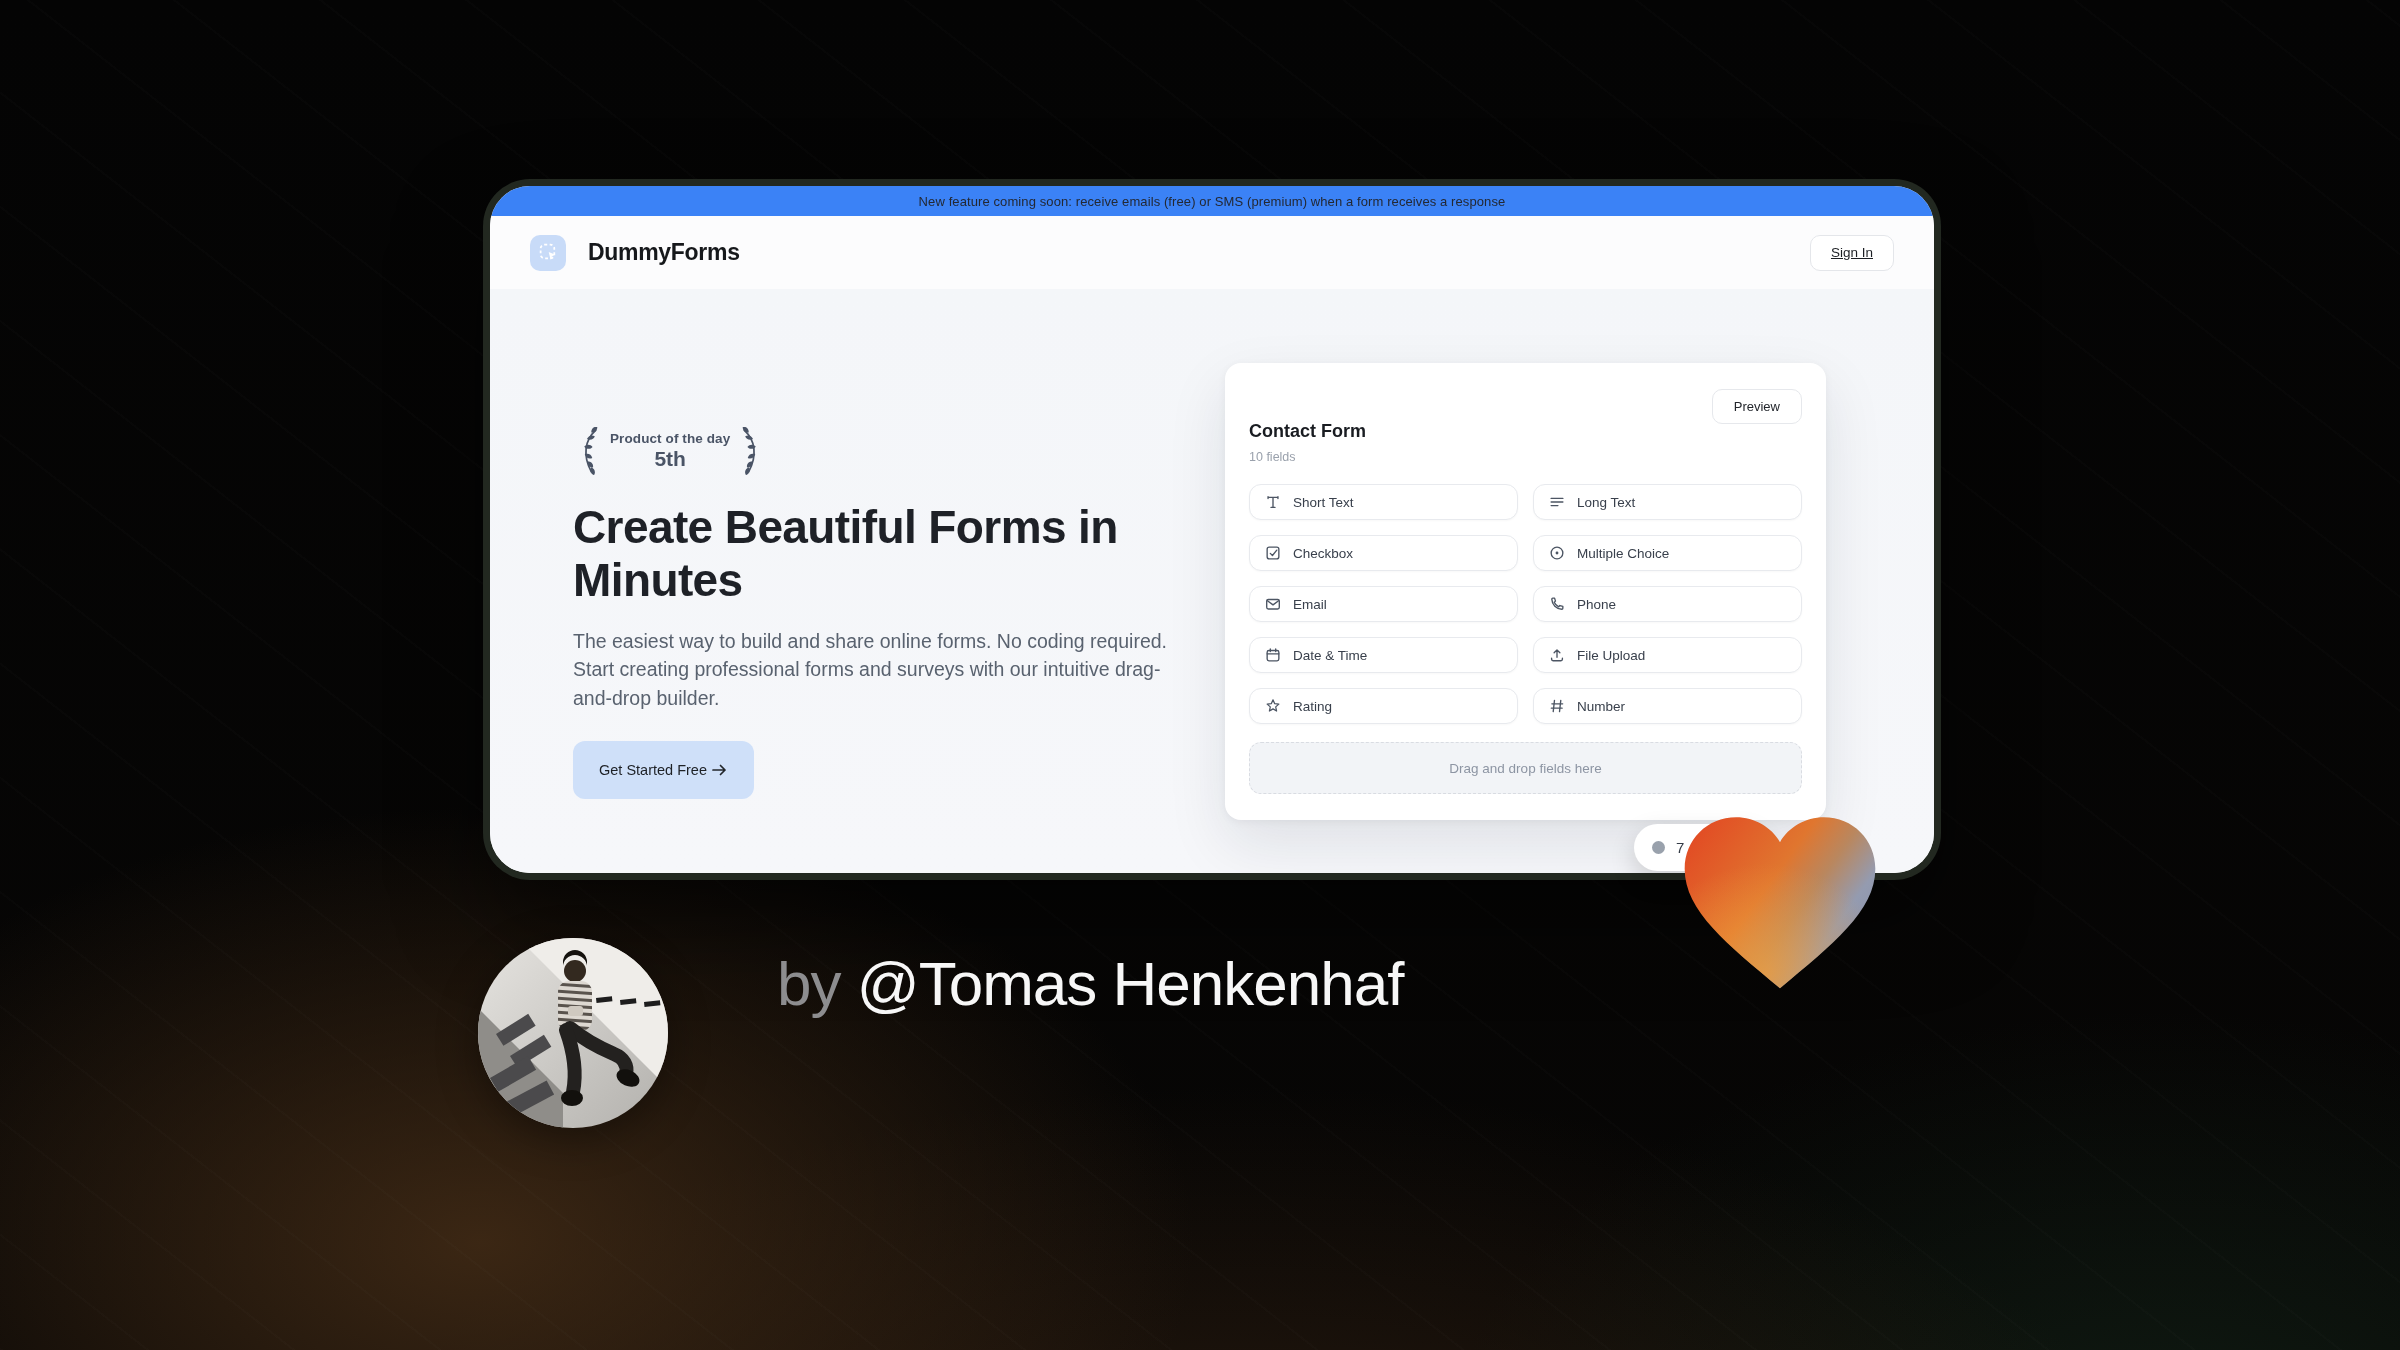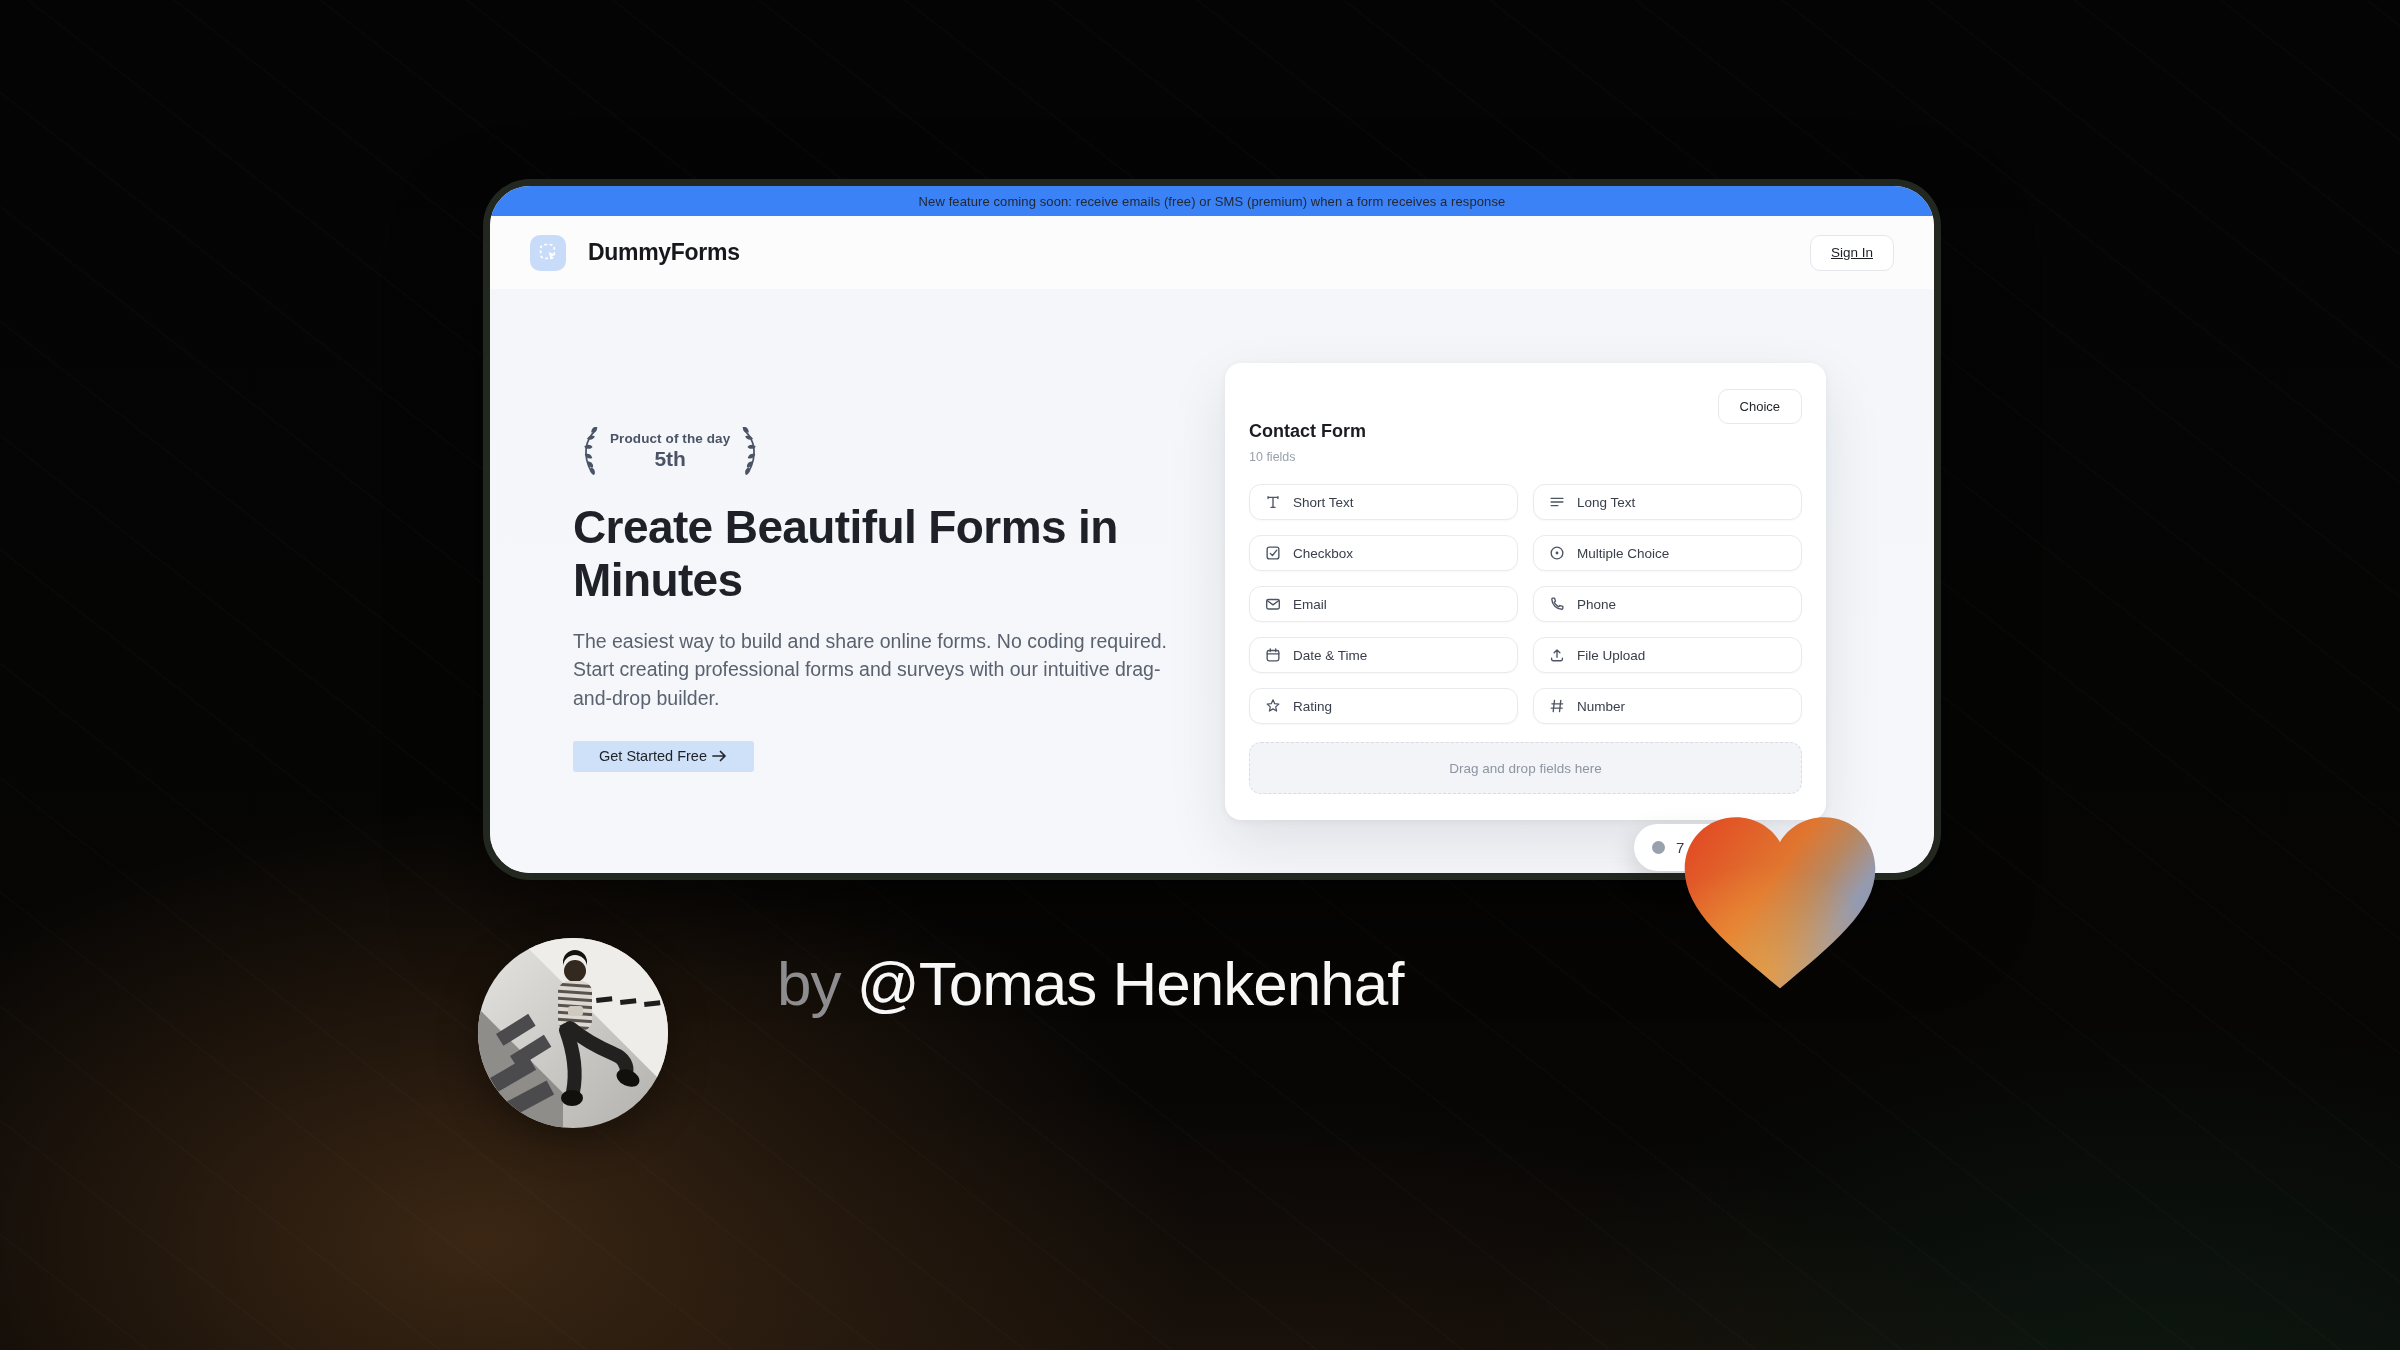--- a/index.html
+++ b/index.html
@@ -33,21 +33,21 @@
   
   .hero-left{position:absolute; left:83px; top:138px; width:620px;}
   .potd{display:flex; align-items:center; gap:7px; color:#4a5466; width:max-content; margin-left:2px;}
   .potd-text{text-align:center; padding:0 2px;}
   .potd-title{font-size:13.5px; font-weight:700; letter-spacing:.1px;}
   .potd-rank{font-size:21px; font-weight:700; margin-top:1px;}
   .laurel{display:block;}
   .laurel.right{transform:scaleX(-1);}
   .hero-title{margin-top:26px; font-size:46px; line-height:1.15; font-weight:700; color:#1e2127; letter-spacing:-.6px; width:570px;}
   .hero-desc{margin-top:20px; font-size:19.5px; line-height:1.47; color:#59626f; width:608px;}
-  .cta{margin-top:28px; height:31px; padding:0 26px; border-radius:3px; background:#cfe0f9; border:none;
+  .cta{margin-top:28px; height:58px; padding:0 26px; border-radius:12px; background:#cfe0f9; border:none;
     display:inline-flex; align-items:center; gap:3px; font-size:14.5px; font-weight:500; color:#1e2126; font-family:inherit; cursor:pointer;}
 
   
   .form-card{position:absolute; left:735px; top:74px; width:601px; border-radius:16px; background:#fff;
     box-shadow:0 24px 60px rgba(20,28,45,.10), 0 2px 8px rgba(20,28,45,.05); padding:26px 24px 26px;}
   .card-head{display:flex; justify-content:space-between; align-items:flex-start;}
   .card-title{font-size:18px; font-weight:700; color:#191c21;margin-top:32px;}
   .card-sub{font-size:12.5px; color:#9aa1ac; margin-top:8px;}
   .preview-btn{height:35px; padding:0 21px; border-radius:10px; border:1px solid #e6e8ec; background:#fff;
     font-size:13px; color:#23262c; font-family:inherit; cursor:pointer;}
@@ -136,21 +136,21 @@
         </svg>
       </button>
     </div>
 
     <div class="form-card">
       <div class="card-head">
         <div>
           <div class="card-title">Contact Form</div>
           <div class="card-sub">10 fields</div>
         </div>
-        <button class="preview-btn">Choice</button>
+        <button class="preview-btn">Preview</button>
       </div>
 
       <div class="fields">
 
         <button class="field-btn">
           <span class="field-icon">
             <svg viewBox="0 0 20 20" width="18" height="18" fill="none" stroke="currentColor" stroke-width="1.5" stroke-linecap="round">
               <path d="M4.5 4.8 H15.5 M4.5 4 V6.2 M15.5 4 V6.2 M10 4.8 V16 M7.8 16 H12.2"></path>
             </svg>
           </span>

